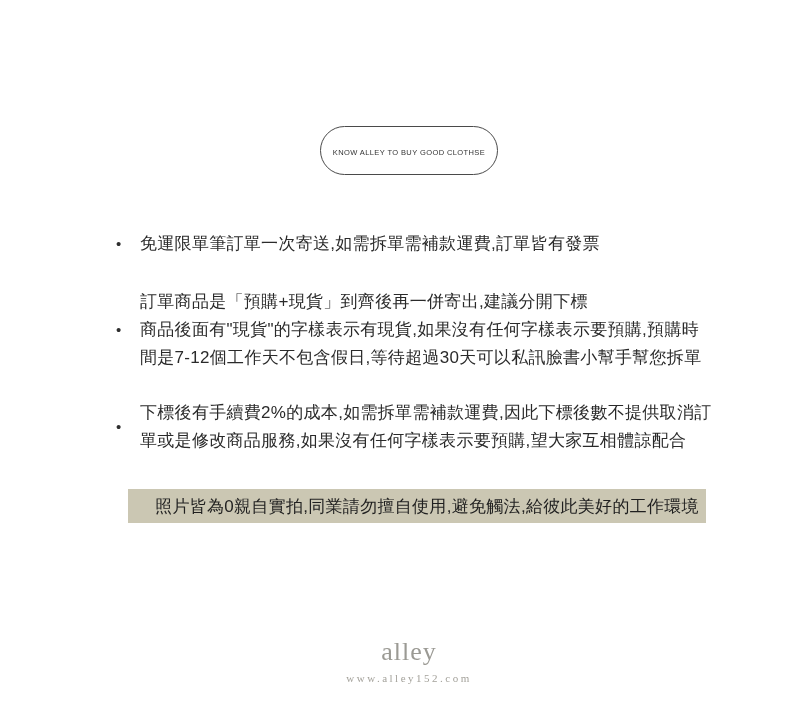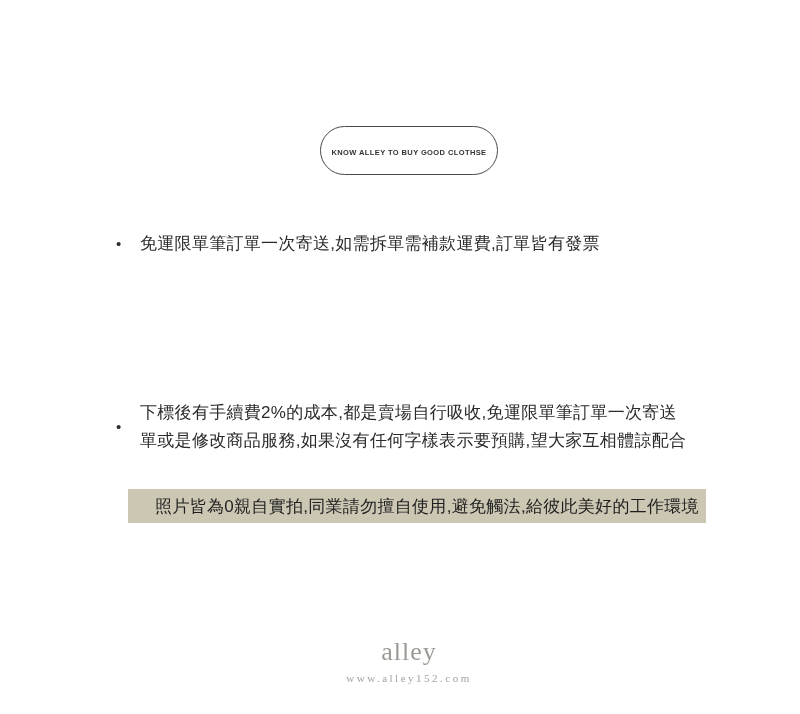--- a/index.html
+++ b/index.html
@@ -36,21 +36,21 @@
     font-weight: 500;
     letter-spacing: 1px;
     color: #222222;
     line-height: 1.1;
   }
   .logo-subtitle {
     margin-top: 3px;
     font-size: 7.5px;
     letter-spacing: 0.4px;
     color: #333333;
-    font-weight: 700;
+    font-weight: 400;
   }
 
   
   .bullet-block {
     position: absolute;
     left: 112px;
     width: 620px;
     display: flex;
     align-items: center;
   }
@@ -127,25 +127,33 @@
     <div class="logo-subtitle">KNOW ALLEY TO BUY GOOD CLOTHSE</div>
   </div>
 
   <div class="bullet-block bb-1">
     <span class="bullet-dot"></span>
     <div class="bullet-lines">
       <div class="bullet-line">免運限單筆訂單一次寄送,如需拆單需補款運費,訂單皆有發票</div>
     </div>
   </div>
 
+  <div class="bullet-block bb-2">
+    <span class="bullet-dot"></span>
+    <div class="bullet-lines">
+      <div class="bullet-line">訂單商品是「預購+現貨」到齊後再一併寄出,建議分開下標</div>
+      <div class="bullet-line">商品後面有"現貨"的字樣表示有現貨,如果沒有任何字樣表示要預購,預購時</div>
+      <div class="bullet-line">間是7-12個工作天不包含假日,等待超過30天可以私訊臉書小幫手幫您拆單</div>
+    </div>
+  </div>
 
   <div class="bullet-block bb-3">
     <span class="bullet-dot"></span>
     <div class="bullet-lines">
-      <div class="bullet-line">下標後有手續費2%的成本,都是賣場自行吸收,免運限單筆訂單一次寄送</div>
+      <div class="bullet-line">下標後有手續費2%的成本,如需拆單需補款運費,因此下標後數不提供取消訂</div>
       <div class="bullet-line">單或是修改商品服務,如果沒有任何字樣表示要預購,望大家互相體諒配合</div>
     </div>
   </div>
 
   <div class="notice-bar" style="background-color: rgb(203, 199, 179);">
     <span class="notice-text">照片皆為0親自實拍,同業請勿擅自使用,避免觸法,給彼此美好的工作環境</span>
   </div>
 
   <div class="footer">
     <div class="brand-name">alley</div>

